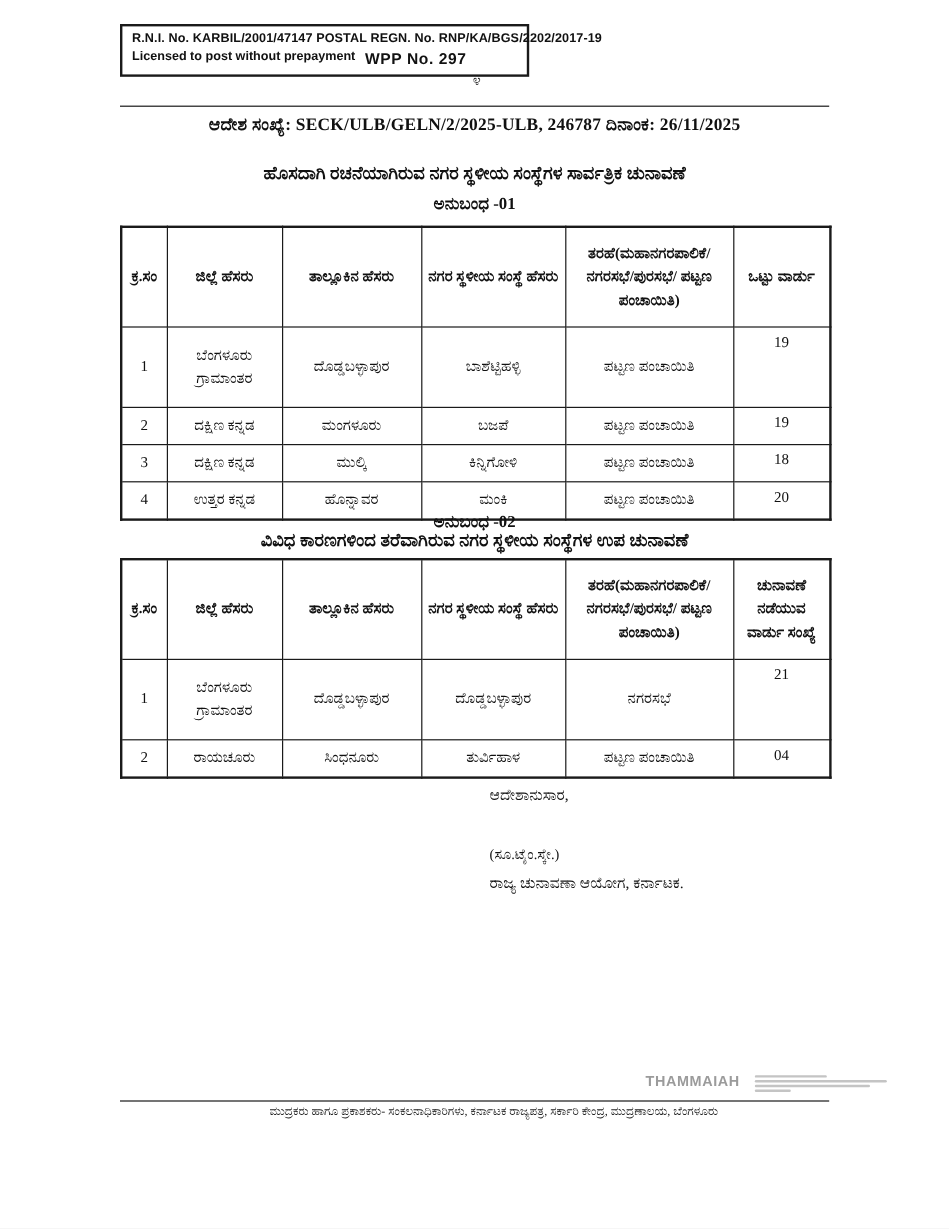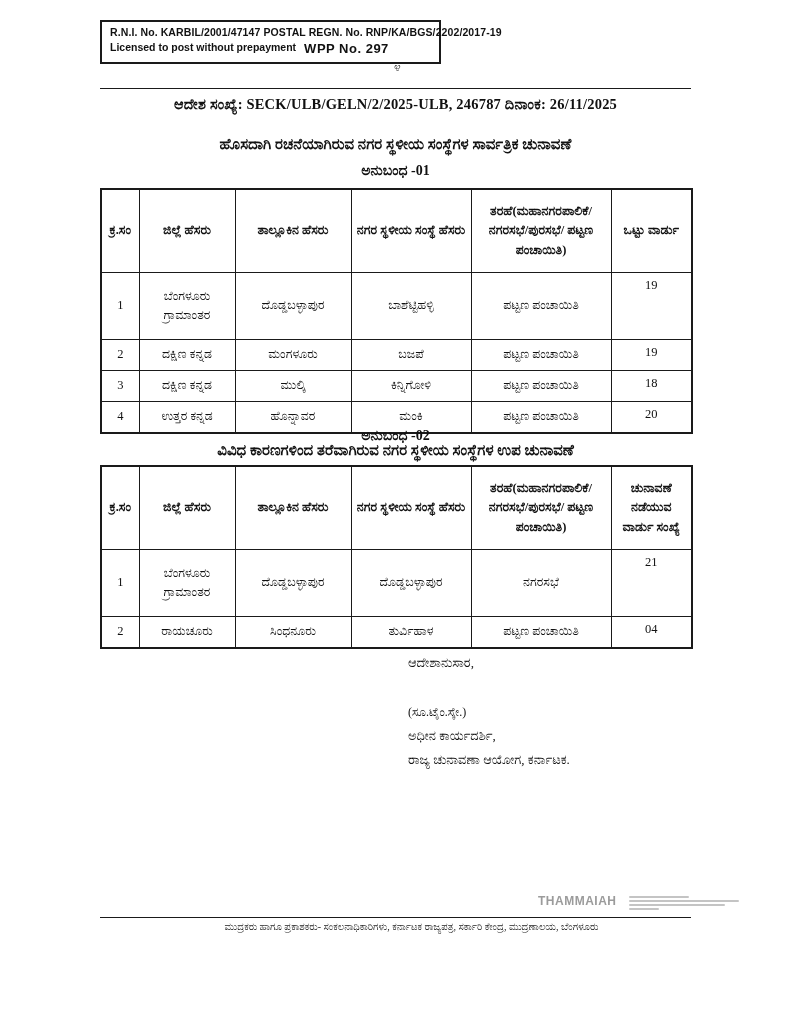--- a/index.html
+++ b/index.html
@@ -207,21 +207,20 @@
       <td class="cell-text">ತುರ್ವಿಹಾಳ</td>
       <td class="cell-text">ಪಟ್ಟಣ ಪಂಚಾಯಿತಿ</td>
       <td class="cell-num">04</td>
     </tr>
   </tbody>
     </table>
 
   <div class="sig-block">
     <div class="sig-byorder">ಆದೇಶಾನುಸಾರ,</div>
     <div class="sig-scale">(ಸೂ.ಟೈಂ.ಸ್ಕೇ.)</div>
-    <div class="sig-desig">ಅಧೀನ ಕಾರ್ಯದರ್ಶಿ,</div>
     <div>ರಾಜ್ಯ ಚುನಾವಣಾ ಆಯೋಗ, ಕರ್ನಾಟಕ.</div>
   </div>
 
   <div class="rule rule-footer"></div>
   <div class="footer-imprint">ಮುದ್ರಕರು ಹಾಗೂ ಪ್ರಕಾಶಕರು- ಸಂಕಲನಾಧಿಕಾರಿಗಳು, ಕರ್ನಾಟಕ ರಾಜ್ಯಪತ್ರ, ಸರ್ಕಾರಿ ಕೇಂದ್ರ, ಮುದ್ರಣಾಲಯ, ಬೆಂಗಳೂರು</div>
 
   <div class="stamp">
     <span class="stamp-name">THAMMAIAH</span>
     <span class="stamp-sig">
       <i class="sl1"></i>

